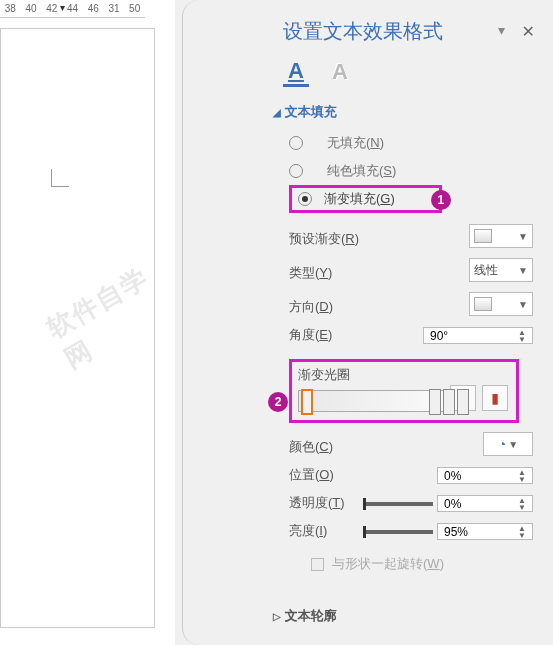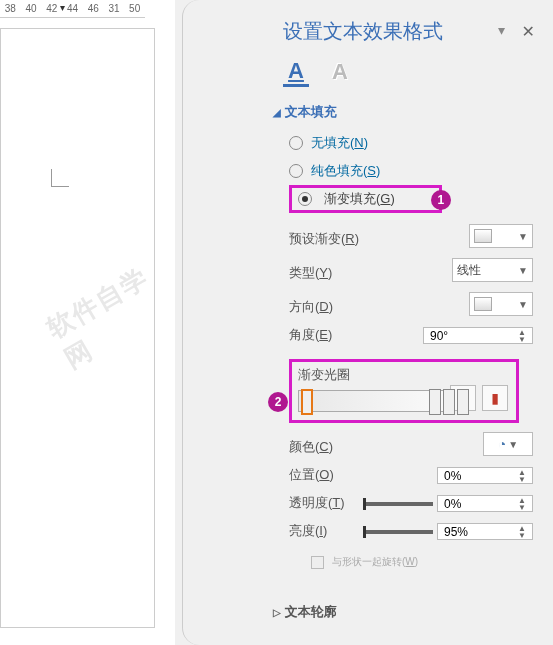--- a/index.html
+++ b/index.html
@@ -17,21 +17,21 @@
   .pnl-opt { position:absolute; right:48px; top:22px; color:#888; font-size:14px;}
   .pnl-close { position:absolute; right:18px; top:22px; color:#666; font-size:16px;}
   .tabs { padding:12px 0 6px 100px; display:flex; gap:18px;}
   .tab-a { width:26px; height:30px; border-bottom:3px solid #3b6fb6; display:flex; align-items:center; justify-content:center; font-size:22px; color:#3b6fb6; font-weight:bold;}
   .tab-a2 { width:26px; height:30px; display:flex; align-items:center; justify-content:center; font-size:22px; color:#bbb; font-weight:bold; text-shadow:1px 1px 0 #fff,-1px -1px 0 #fff;}
   .section { padding:10px 0 4px 90px;}
   .sec-h { color:#3b6fb6; font-size:13px; font-weight:bold; cursor:pointer; display:flex; align-items:center; gap:4px;}
   .arr { font-size:10px; color:#3b6fb6;}
   .arr-r { font-size:10px; color:#666;}
   .radios { padding:8px 0 0 16px;}
-  .radio-row { display:flex; align-items:center; gap:8px; padding:5px 0; font-size:13px; color:#0369a1;}
+  .radio-row { display:flex; align-items:center; gap:24px; padding:5px 0; font-size:13px; color:#737373;}
   .radio { width:14px; height:14px; border-radius:50%; border:1px solid #888; display:inline-block; position:relative;}
   .radio.sel::after { content:""; position:absolute; left:3px; top:3px; width:6px; height:6px; border-radius:50%; background:#333;}
   .hl1 { border:3px solid #d61cc7; padding:2px 44px 2px 6px; display:inline-flex; align-items:center; gap:12px; position:relative;}
   .callout { position:absolute; width:20px; height:20px; border-radius:50%; background:#b01890; color:#fff; font-size:12px; font-weight:bold; display:flex; align-items:center; justify-content:center;}
   .c1 { right:-12px; top:2px;}
   .prop-rows { padding:6px 20px 0 16px;}
   .prop { display:flex; align-items:flex-end; justify-content:space-between; padding:5px 0;}
   .prop-l { color:#555; font-size:13px;}
   .combo { width:64px; height:24px; border:1px solid #bbb; background:#fff; font-size:12px; display:flex; align-items:center; justify-content:space-between; padding:0 4px;}
   .combo .sw { width:18px; height:14px; background:linear-gradient(#fff,#ddd); border:1px solid #aaa;}
@@ -44,21 +44,21 @@
   .stops-track { height:22px; background:linear-gradient(90deg,#e8e8e8,#fafafa); border:1px solid #aaa; position:relative; margin-top:6px;}
   .stop { position:absolute; top:-2px; width:12px; height:26px; background:#f0f0f0; border:1px solid #888;}
   .stop.sel { border:2px solid #e67817;}
   .stops-row { display:flex; align-items:center; gap:6px;}
   .sbtn { width:26px; height:26px; border:1px solid #bbb; background:#fafafa; display:flex; align-items:center; justify-content:center; font-size:14px;}
   .add { color:#2a8a2a;} .del { color:#c0392b;}
   .colorbtn { width:50px; height:24px; border:1px solid #bbb; background:#fff; display:flex; align-items:center; justify-content:center; gap:2px;}
   .bucket { font-size:14px; color:#4a7ab0;}
   .slider { width:70px; height:4px; background:#666; position:relative; margin:0 4px;}
   .slider::before { content:""; position:absolute; left:0; top:-4px; width:3px; height:12px; background:#333;}
-  .chk-row { padding:10px 0 0 22px; display:flex; align-items:center; gap:8px; color:#aaa; font-size:10px;}
+  .chk-row { padding:10px 0 0 22px; display:flex; align-items:center; gap:8px; color:#aaa; font-size:13px;}
   .chk { width:13px; height:13px; border:1px solid #bbb; background:#eee;}
   .outline { padding:30px 0 0 90px;}
   .u { text-decoration:underline;}
 </style>
 </head>
 <body>
 
 <div class="doc">
   <div class="ruler">
     <span>38</span>
@@ -113,21 +113,21 @@
     <div class="prop-rows">
       <div class="prop">
         <span class="prop-l">预设渐变(<span class="u">R</span>)</span>
         <div class="combo">
             <span class="sw"></span>
             <span class="cv">▼</span>
           </div>
       </div>
       <div class="prop">
         <span class="prop-l">类型(<span class="u">Y</span>)</span>
-        <div class="combo" style="width:81px">
+        <div class="combo" style="width:64px">
             <span>线性</span>
             <span class="cv">▼</span>
           </div>
       </div>
       <div class="prop">
         <span class="prop-l">方向(<span class="u">D</span>)</span>
         <div class="combo">
             <span class="sw"></span>
             <span class="cv">▼</span>
           </div>

